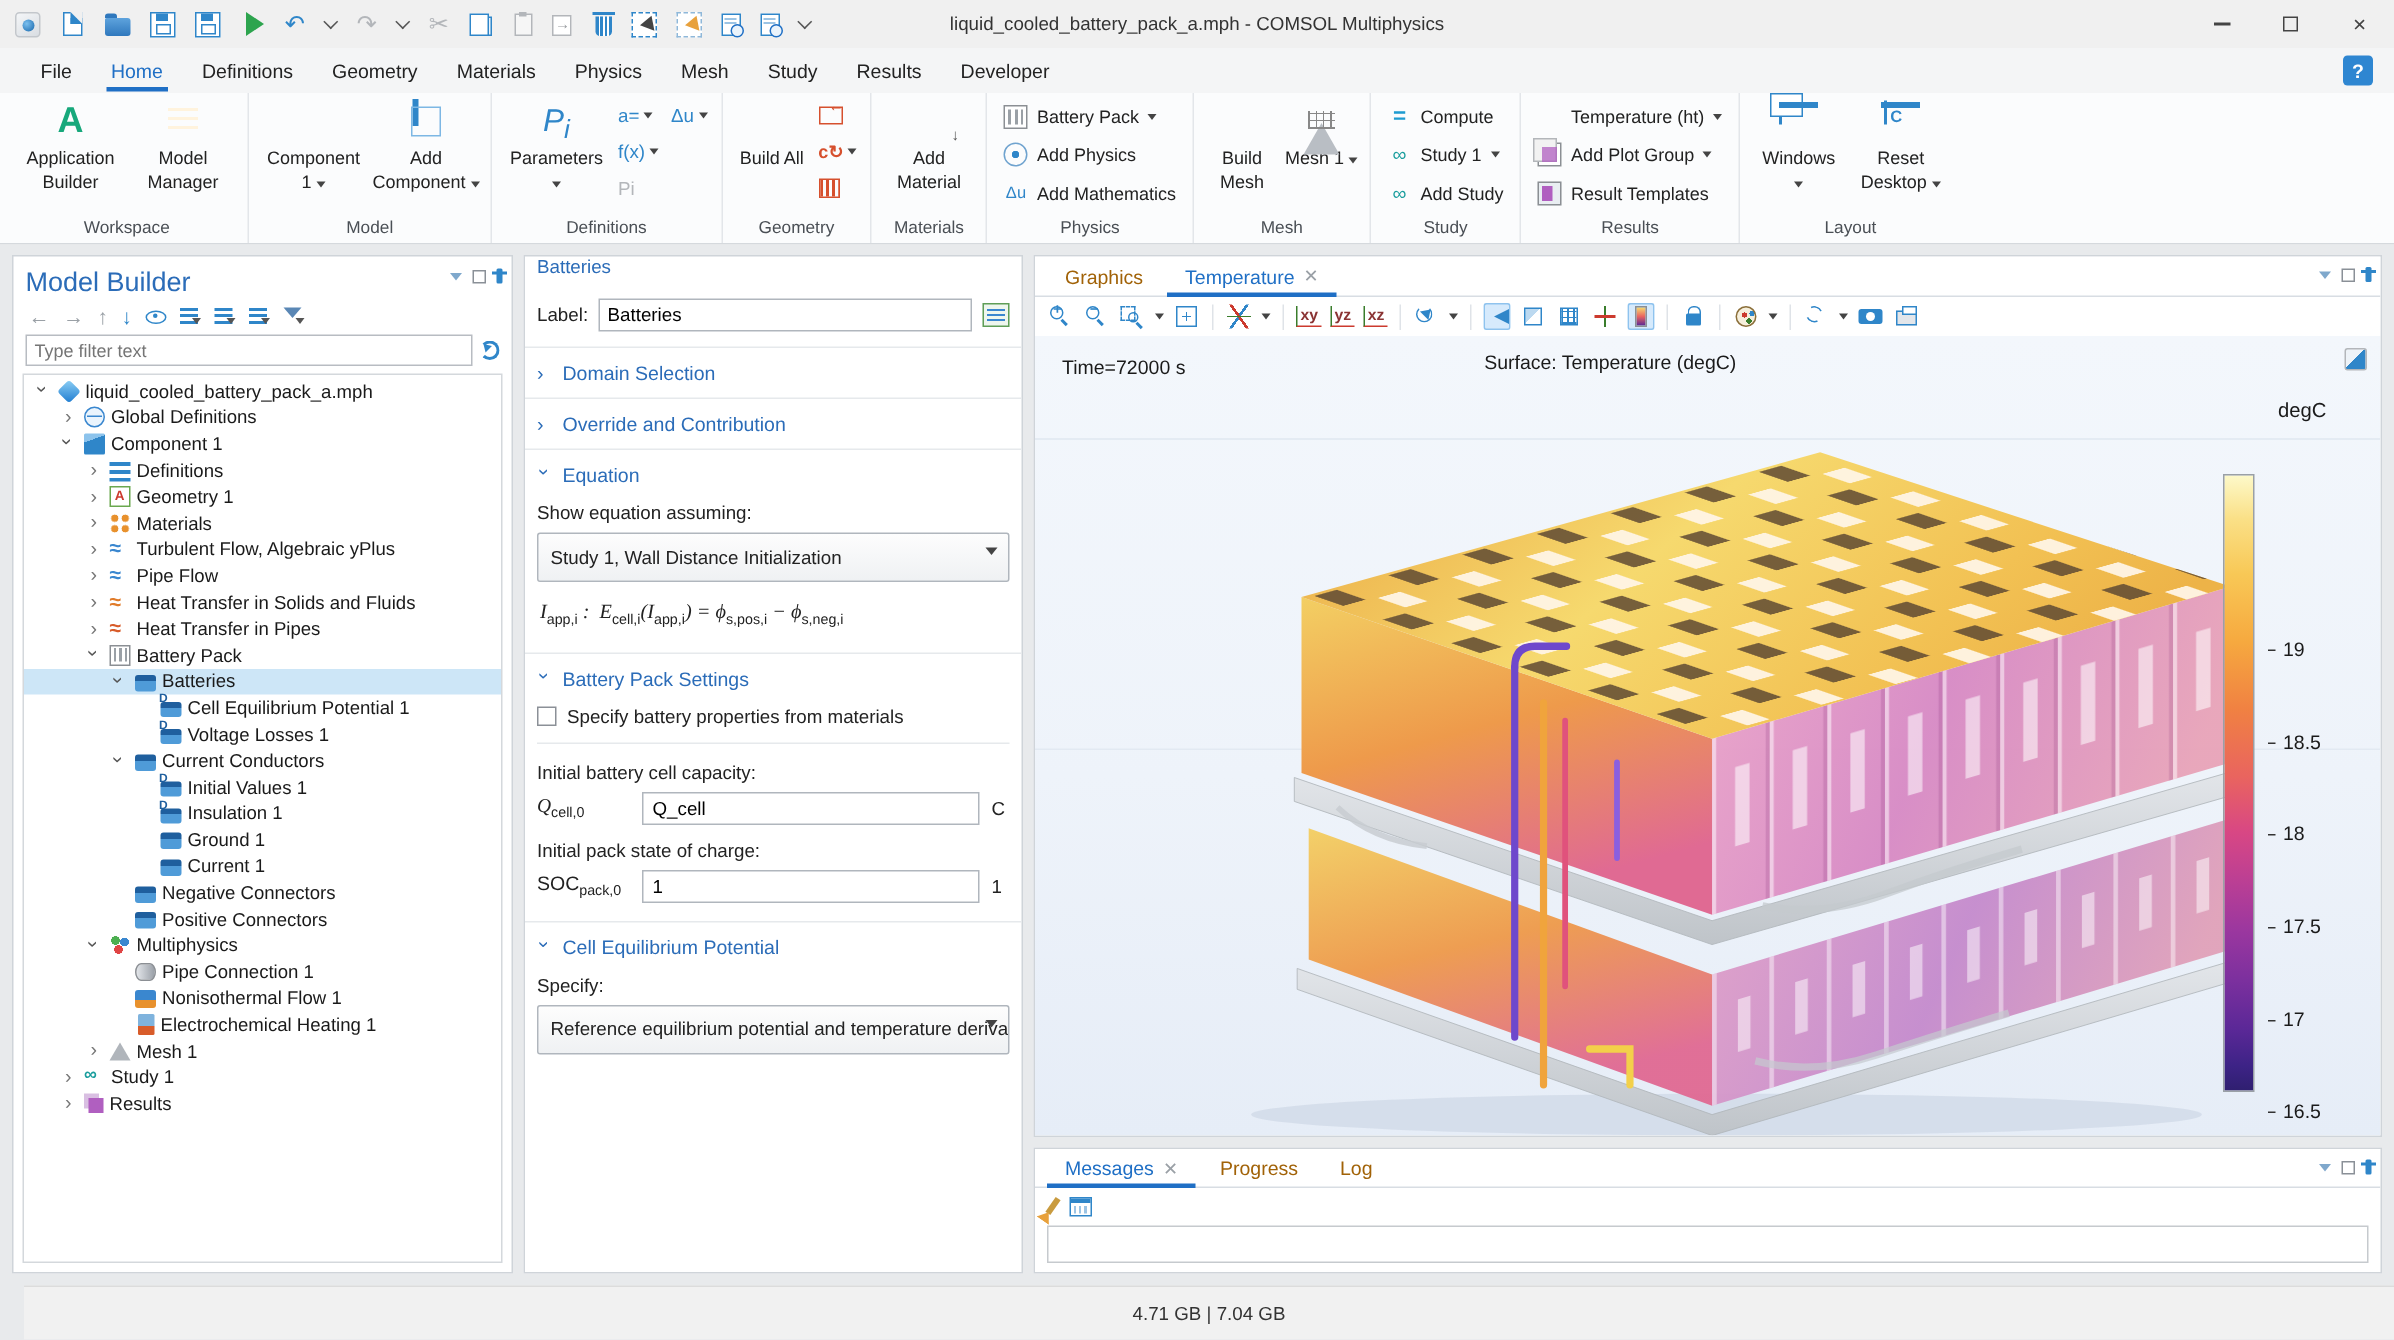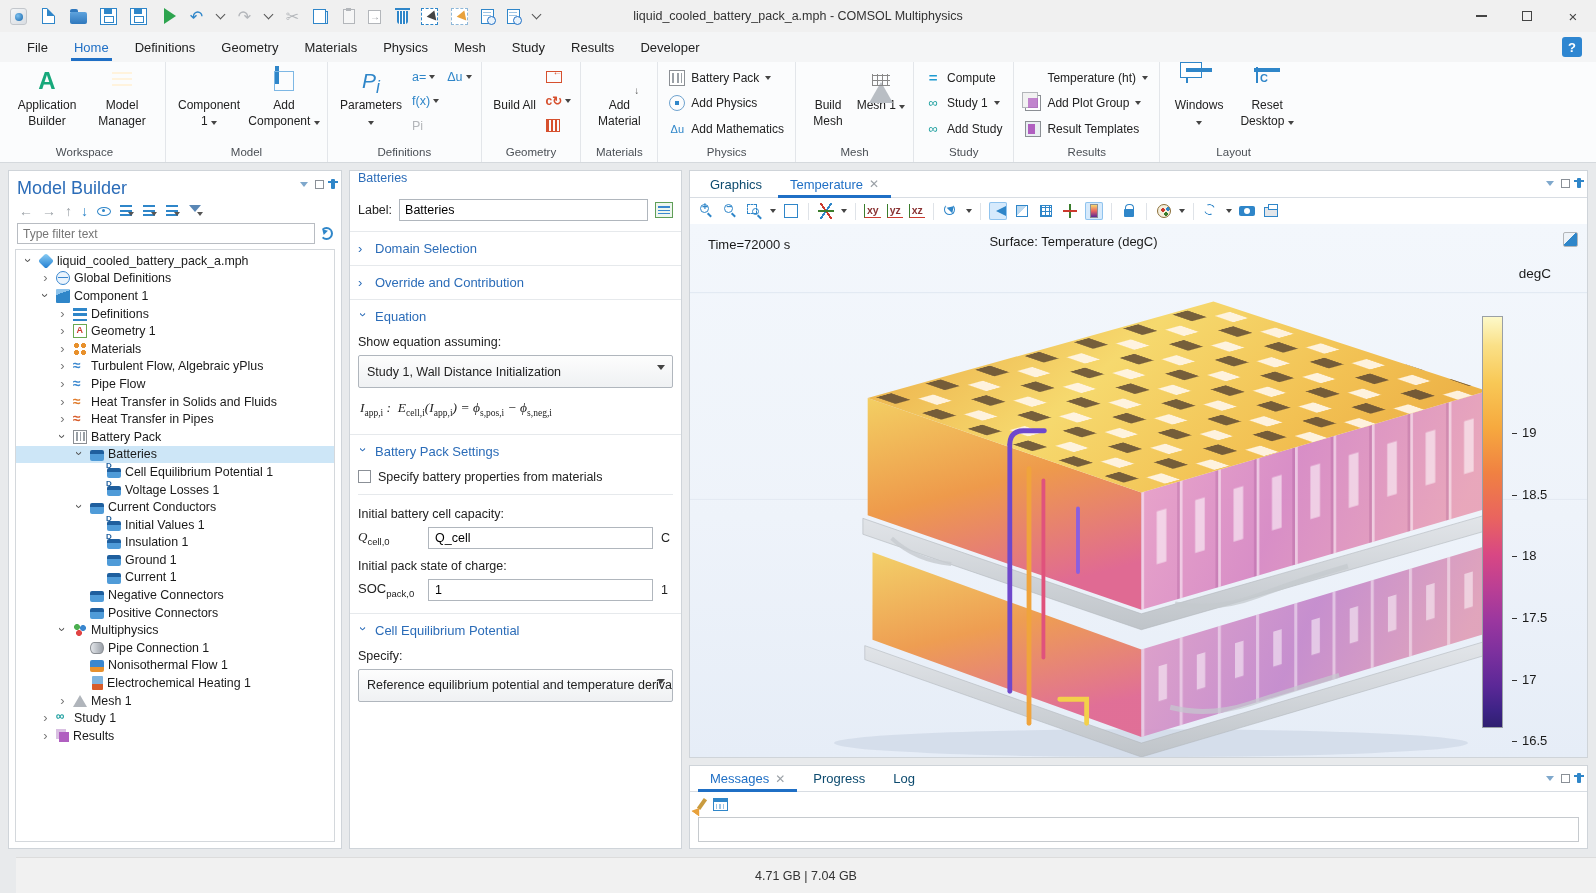--- a/index.html
+++ b/index.html
@@ -173,32 +173,32 @@
 .editlbl::after{content:"";position:absolute;inset:3px 2px;background:repeating-linear-gradient(180deg,#3a87cf 0 1.5px,transparent 1.5px 3.5px)}
 .sect{border-bottom:1px solid #e6e9ec}
 .secthead{display:flex;align-items:center;gap:7px;padding:9px 8px;font-size:13px;color:#2b6cb8}
 .secthead .ch{font-size:13px;color:#2b6cb8;width:10px;display:inline-block}
 .secthead .ch.open{transform:rotate(90deg) translateX(1px)}
 .sectbody{padding:0 8px 12px}
 .fcap{font-size:12.5px;color:#222;padding:2px 0 6px}
 .combo{height:33px;background:linear-gradient(180deg,#fdfdfd,#eff1f3);border:1px solid #b0b6bd;border-radius:2px;display:flex;align-items:center;padding:0 22px 0 8px;position:relative;font-size:12.5px;color:#222;overflow:hidden;white-space:nowrap}
 .combo::after{content:"";position:absolute;right:7px;top:9px;border-left:4px solid transparent;border-right:4px solid transparent;border-top:5px solid #444}
 .eqline{padding:12px 2px 4px;font-size:13.5px;color:#222;font-family:"Liberation Serif",serif;font-style:italic}
-.eqline sub{font-size:9.5px;font-style:normal;font-family:Liberation Serif, serif}
+.eqline sub{font-size:9.5px;font-style:normal;font-family:Liberation Sans, sans-serif}
 .cbrow{display:flex;align-items:center;gap:7px;padding:2px 0 10px}
 .cb{width:13px;height:13px;border:1px solid #8b9097;background:#fff;flex:none}
 .fieldrow{display:flex;align-items:center;gap:8px;padding-bottom:8px}
 .fsym{font-size:13px;font-family:"Liberation Serif",serif;font-style:italic;width:62px;flex:none}
 .fsym sub{font-size:9.5px;font-style:normal;font-family:"Liberation Sans",sans-serif}
 .fsym.upright{font-style:normal;font-family:"Liberation Sans",sans-serif}
 .fieldrow input{flex:1;height:22px;border:1px solid #b0b6bd;padding:0 6px;font-size:12.5px;font-family:inherit}
 .funit{width:12px;text-align:left;font-size:12.5px;color:#222}
 
 .gtabs{display:flex;align-items:center;height:27px;border-bottom:1px solid #d8dde3;padding:0 6px;position:relative;background:#fff}
-.gtab{padding:0 14px;font-size:13px;color:#0c4a6e;height:27px;display:flex;align-items:center;gap:6px;position:relative}
+.gtab{padding:0 14px;font-size:13px;color:#a16207;height:27px;display:flex;align-items:center;gap:6px;position:relative}
 .gtab.active{color:#1f6fc5}
 .gtab.active::after{content:"";position:absolute;left:2px;right:2px;bottom:0;height:3px;background:#1f6fc5}
 .gtab .x{color:#9aa0a6;font-size:12px}
 .gtoolbar{display:flex;align-items:center;gap:6px;height:26px;padding:0 8px;background:#fff}
 .gsep{width:1px;height:17px;background:#dfe3e8;margin:0 2px}
 .gi{width:18px;height:18px;position:relative;display:inline-block;border-radius:2px}
 .gi.active{background:#d6eafc;box-shadow:0 0 0 1px #8fc3ee inset}
 .mag{position:absolute;left:2px;top:2px;width:9px;height:9px;border:1.8px solid #2f86c9;border-radius:50%}
 .mag::after{content:"";position:absolute;right:-4px;bottom:-4px;width:5px;height:1.8px;background:#2f86c9;transform:rotate(45deg)}
 .magp::before{content:"+";position:absolute;left:4px;top:-1px;z-index:2;font-size:10px;font-weight:bold;color:#2f86c9}

